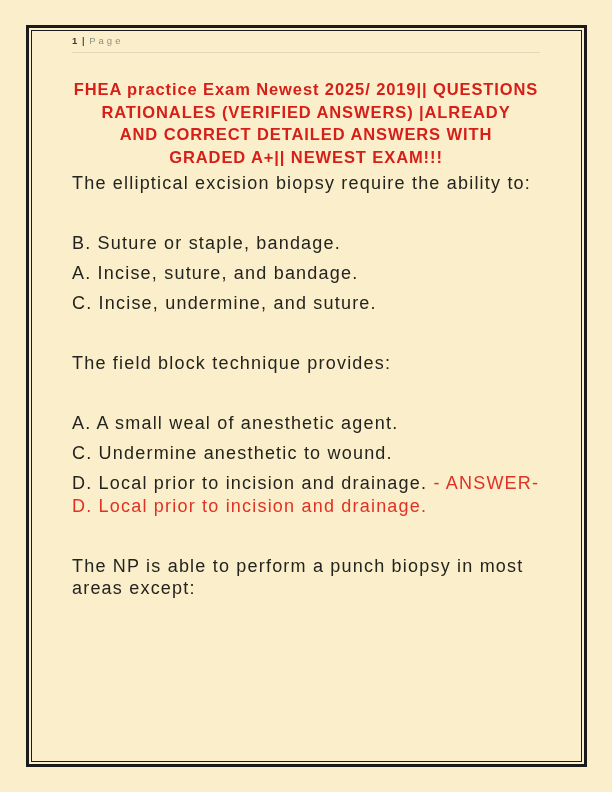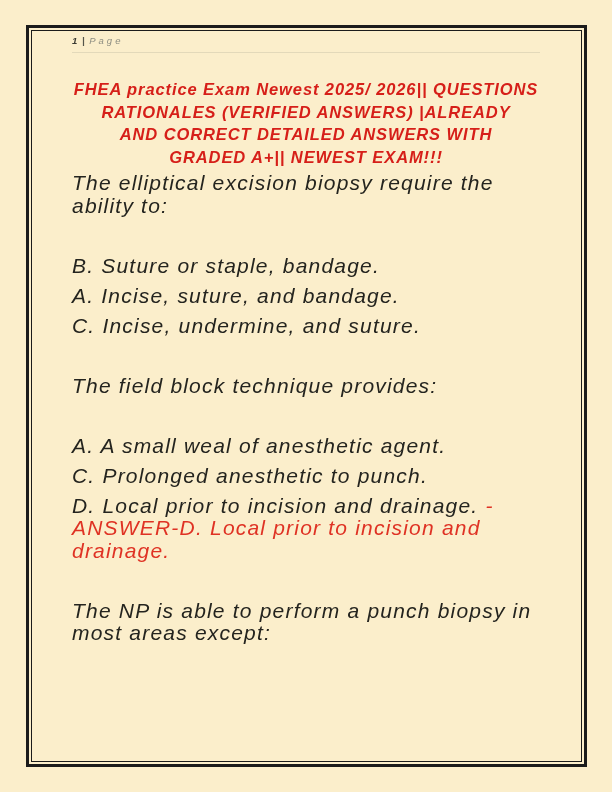--- a/index.html
+++ b/index.html
@@ -27,21 +27,20 @@
     position: absolute;
     inset: 2px;
     border: 1px solid var(--border, #1b1b1b);
   }
   .content {
     position: absolute;
     inset: 0;
     padding: 3px 41px 0 40px;
     box-sizing: border-box;
     overflow: hidden;
-    font-style: italic;
   }
   .page-header {
     font-size: 9.5px;
     line-height: 13px;
     padding-bottom: 5px;
     border-bottom: 1px solid var(--rule, #e3d9ba);
   }
   .pg-num {
     font-weight: bold;
     color: #3a3a32;
@@ -63,21 +62,21 @@
     font-weight: bold;
     font-size: 16.5px;
     line-height: 22.5px;
     letter-spacing: 0.9px;
   }
   .doc-title div {
     white-space: nowrap;
   }
   .stem, .opt {
     margin: 0 0 7.5px 0;
-    font-size: 21px;
+    font-size: 18px;
     line-height: 22.5px;
     letter-spacing: 1.2px;
     color: var(--body-text, #24241f);
   }
   .answer {
     color: var(--answer-red, #e03325);
   }
   .spacer {
     height: 30px;
   }
@@ -89,37 +88,37 @@
   <div class="page-border-inner">
     <div class="content">
 
       <div class="page-header">
         <span class="pg-num">1</span>
         <span class="pg-sep">|</span>
         <span class="pg-label">Page</span>
       </div>
 
       <div class="doc-title">
-        <div>FHEA practice Exam Newest 2025/ 2026|| QUESTIONS</div>
+        <div>FHEA practice Exam Newest 2025/ 2019|| QUESTIONS</div>
         <div>RATIONALES (VERIFIED ANSWERS) |ALREADY</div>
         <div>AND CORRECT DETAILED ANSWERS WITH</div>
         <div>GRADED A+|| NEWEST EXAM!!!</div>
       </div>
 
       <p class="stem">The elliptical excision biopsy require the ability to:</p>
       <div class="spacer"></div>
       <p class="opt">B. Suture or staple, bandage.</p>
       <p class="opt">A. Incise, suture, and bandage.</p>
       <p class="opt">C. Incise, undermine, and suture.</p>
       <div class="spacer"></div>
 
       <p class="stem">The field block technique provides:</p>
       <div class="spacer"></div>
       <p class="opt">A. A small weal of anesthetic agent.</p>
-      <p class="opt">C. Prolonged anesthetic to punch.</p>
+      <p class="opt">C. Undermine anesthetic to wound.</p>
       <p class="opt"><span>D. Local prior to incision and drainage. </span><span class="answer">- ANSWER-D. Local prior to incision and drainage.</span></p>
       <div class="spacer"></div>
 
       <p class="stem">The NP is able to perform a punch biopsy in most areas except:</p>
 
     </div>
   </div>
 </div>
 
 </body></html>

